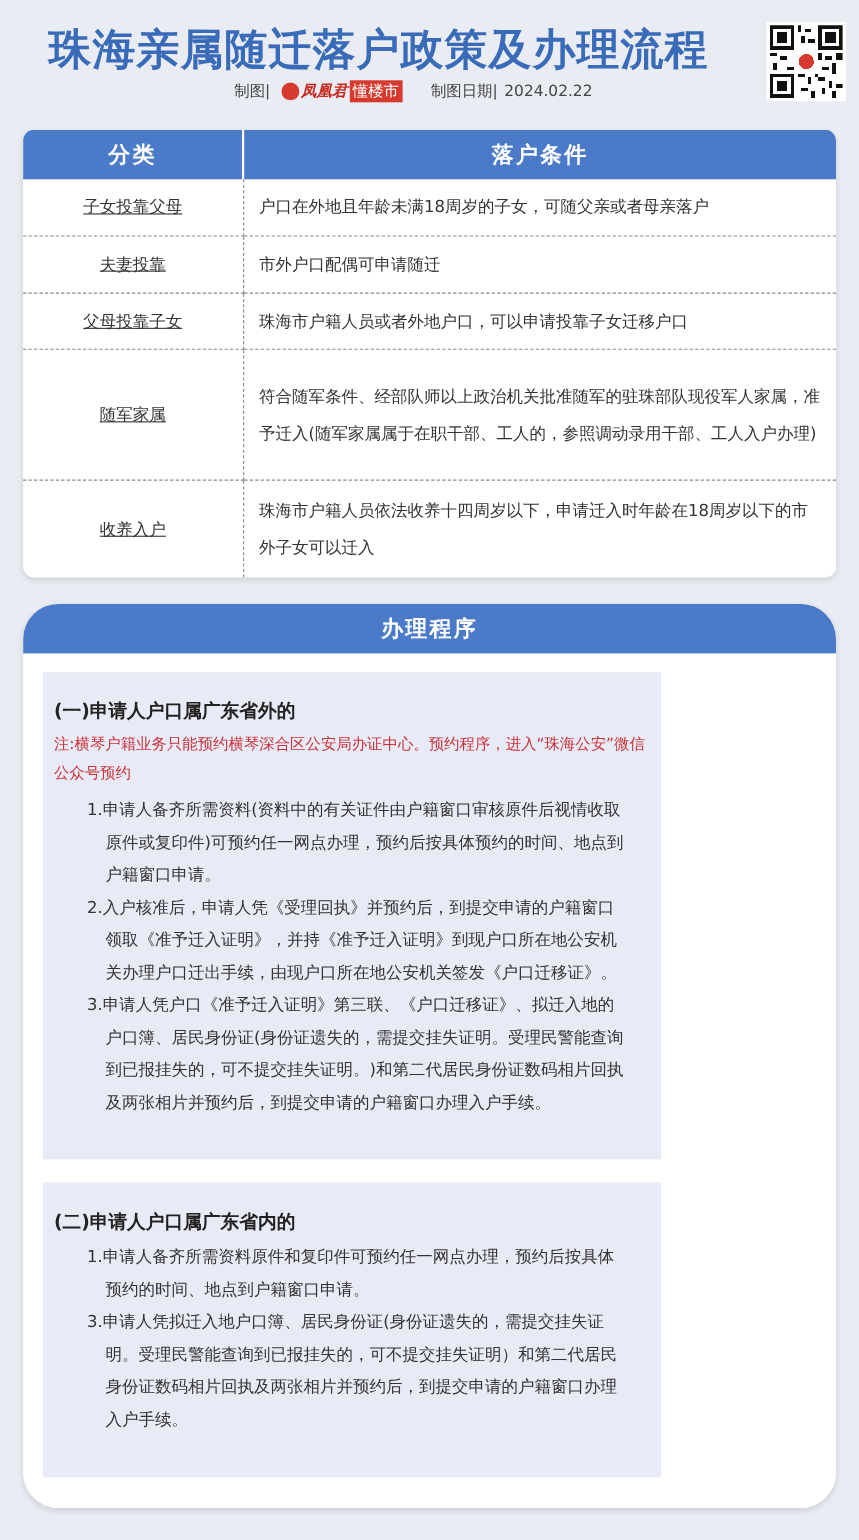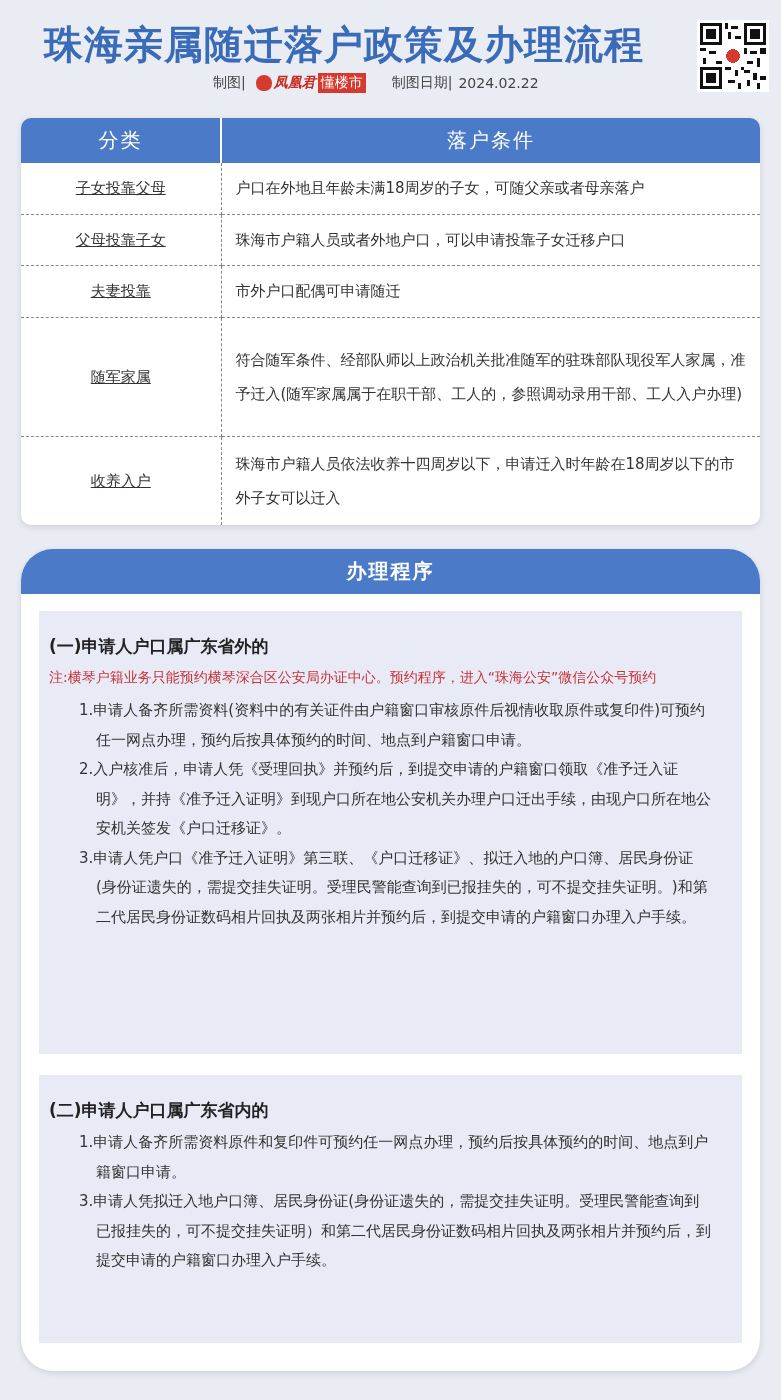--- a/index.html
+++ b/index.html
@@ -45,38 +45,38 @@
     .card {
       position: absolute; left: 21px; width: 739px; background: #fff;
       border-radius: 10px; box-shadow: 0 2px 6px rgba(0,0,0,0.12);
       overflow: hidden;
     }
     .card1 { top: 118px; height: 407px; }
     .card2 { top: 549px; height: 822px; border-radius: 32px; }
 
     table.cond { width: 100%; border-collapse: collapse; table-layout: fixed; }
     table.cond th {
-      background: #4b7bc8; color: #fff; font-size: 20px; font-weight: normal;
+      background: #4b7bc8; color: #fff; font-size: 20px; font-weight: bold;
       height: 45px; letter-spacing: 2px;
     }
     table.cond th.c1 { width: 200px; border-right: 2px solid #fff; }
     table.cond td {
       font-size: 15px; color: #333; line-height: 34px;
       border-bottom: 1px dashed #888;
     }
     table.cond tr:last-child td { border-bottom: none; }
     table.cond td.c1 { text-align: center; border-right: 1px dashed #888; text-decoration: underline; }
     table.cond td.c2 { padding: 8px 12px 8px 14px; }
 
     .card2-head {
       background: #4b7bc8; color: #fff; font-size: 20px; font-weight: bold;
       text-align: center; height: 45px; line-height: 45px; letter-spacing: 2px;
     }
     .panel {
-      position: absolute; left: 18px; width: 703px; background: #e8eaf5;
+      position: absolute; left: 18px; width: 562px; background: #e8eaf5;
       padding: 18px 14px 0 10px;
     }
     .panel1 { top: 62px; height: 443px; }
     .panel2 { top: 526px; height: 268px; }
     .panel-title {
       font-size: 17px; font-weight: bold; color: #222; margin-top: 6px; margin-bottom: 6px;
     }
     .note {
       color: #c8323a; font-size: 14px; line-height: 26px; margin-bottom: 6px;
     }
@@ -149,27 +149,27 @@
       <tr>
         <th class="c1">分类</th>
         <th>落户条件</th>
       </tr>
     </thead>
     <tbody>
       <tr style="height:51px">
         <td class="c1">子女投靠父母</td>
         <td class="c2">户口在外地且年龄未满18周岁的子女，可随父亲或者母亲落户</td>
       </tr>
+      <tr style="height:52px">
+        <td class="c1">夫妻投靠</td>
+        <td class="c2">市外户口配偶可申请随迁</td>
+      </tr>
       <tr style="height:51px">
         <td class="c1">父母投靠子女</td>
         <td class="c2">珠海市户籍人员或者外地户口，可以申请投靠子女迁移户口</td>
-      </tr>
-      <tr style="height:52px">
-        <td class="c1">夫妻投靠</td>
-        <td class="c2">市外户口配偶可申请随迁</td>
       </tr>
       <tr style="height:119px">
         <td class="c1">随军家属</td>
         <td class="c2">符合随军条件、经部队师以上政治机关批准随军的驻珠部队现役军人家属，准予迁入(随军家属属于在职干部、工人的，参照调动录用干部、工人入户办理)</td>
       </tr>
       <tr style="height:89px">
         <td class="c1">收养入户</td>
         <td class="c2">珠海市户籍人员依法收养十四周岁以下，申请迁入时年龄在18周岁以下的市外子女可以迁入</td>
       </tr>
     </tbody>

